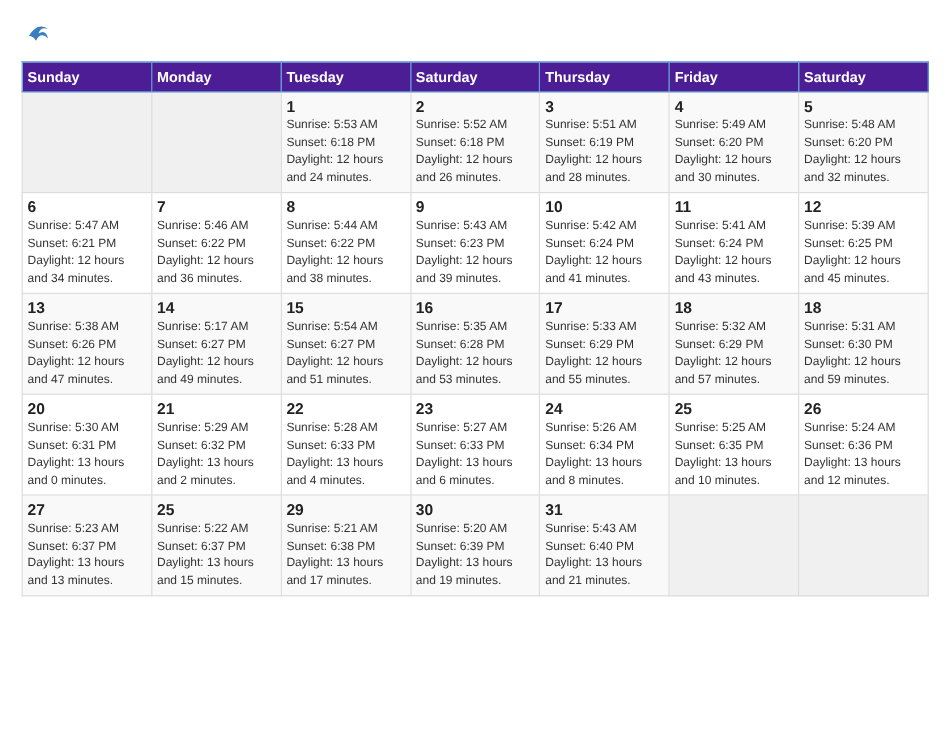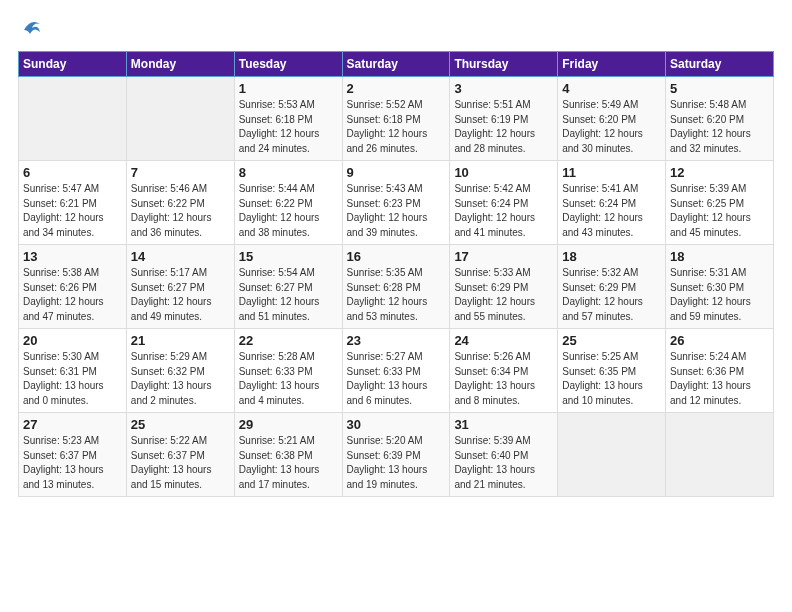--- a/index.html
+++ b/index.html
@@ -325,21 +325,21 @@
 Daylight: 13 hours and 17 minutes.</div>
           </td>
           <td>
             <span class="day-number">30</span>
             <div class="day-info">Sunrise: 5:20 AM
 Sunset: 6:39 PM
 Daylight: 13 hours and 19 minutes.</div>
           </td>
           <td>
             <span class="day-number">31</span>
-            <div class="day-info">Sunrise: 5:39 AM
+            <div class="day-info">Sunrise: 5:43 AM
 Sunset: 6:40 PM
 Daylight: 13 hours and 21 minutes.</div>
           </td>
           <td class="empty-cell"></td>
           <td class="empty-cell"></td>
         </tr>
       </tbody>
   </table>
 </div>
 

